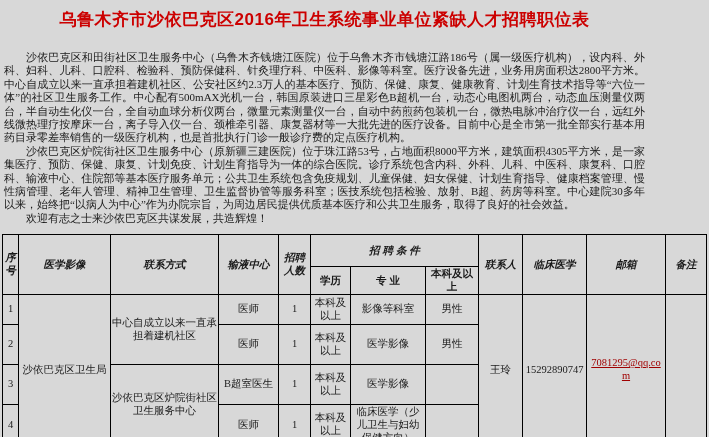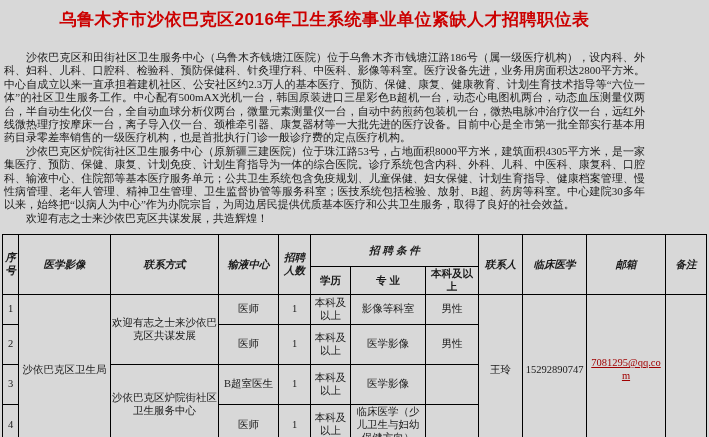--- a/index.html
+++ b/index.html
@@ -107,21 +107,21 @@
       </tr>
       <tr class="hdr2">
         <th>学历</th>
         <th>专 业</th>
         <th>本科及以上</th>
       </tr>
 
       <tr class="r1">
         <td>1</td>
         <td rowspan="4">沙依巴克区卫生局</td>
-        <td rowspan="2">欢迎有志之士来沙依巴克区共谋发展</td>
+        <td rowspan="2">中心自成立以来一直承担着建机社区</td>
         <td>医师</td>
         <td>1</td>
         <td>本科及以上</td>
         <td>影像等科室</td>
         <td>男性</td>
         <td rowspan="4">王玲</td>
         <td rowspan="4">15292890747</td>
         <td rowspan="4"><a class="email" href="#">7081295@qq.com</a></td>
         <td rowspan="4"></td>
       </tr>

